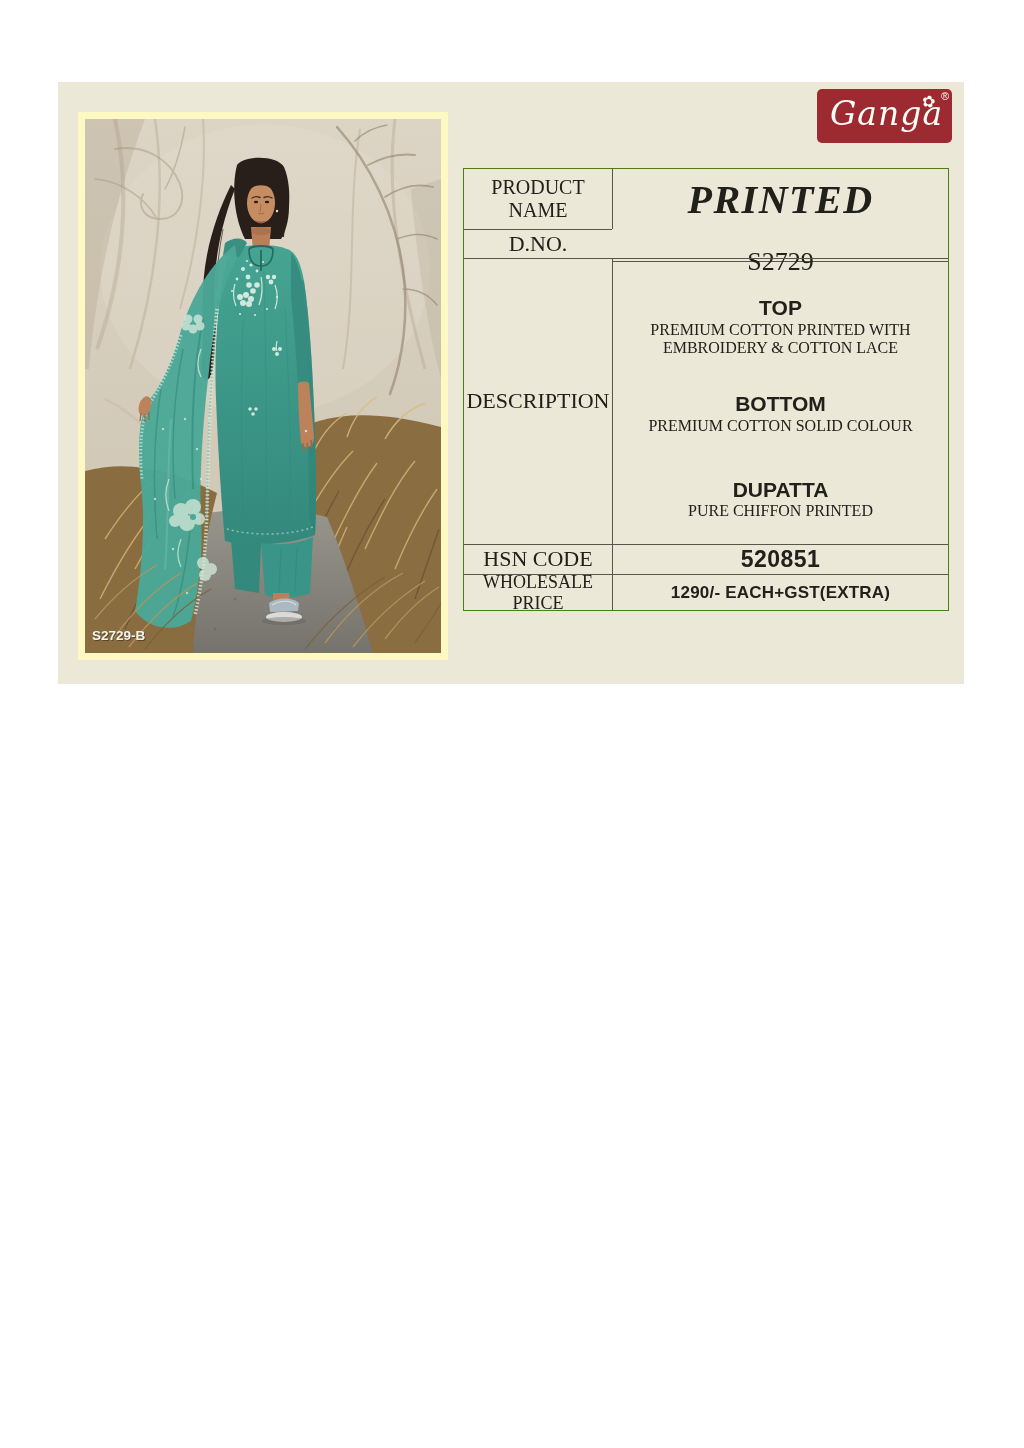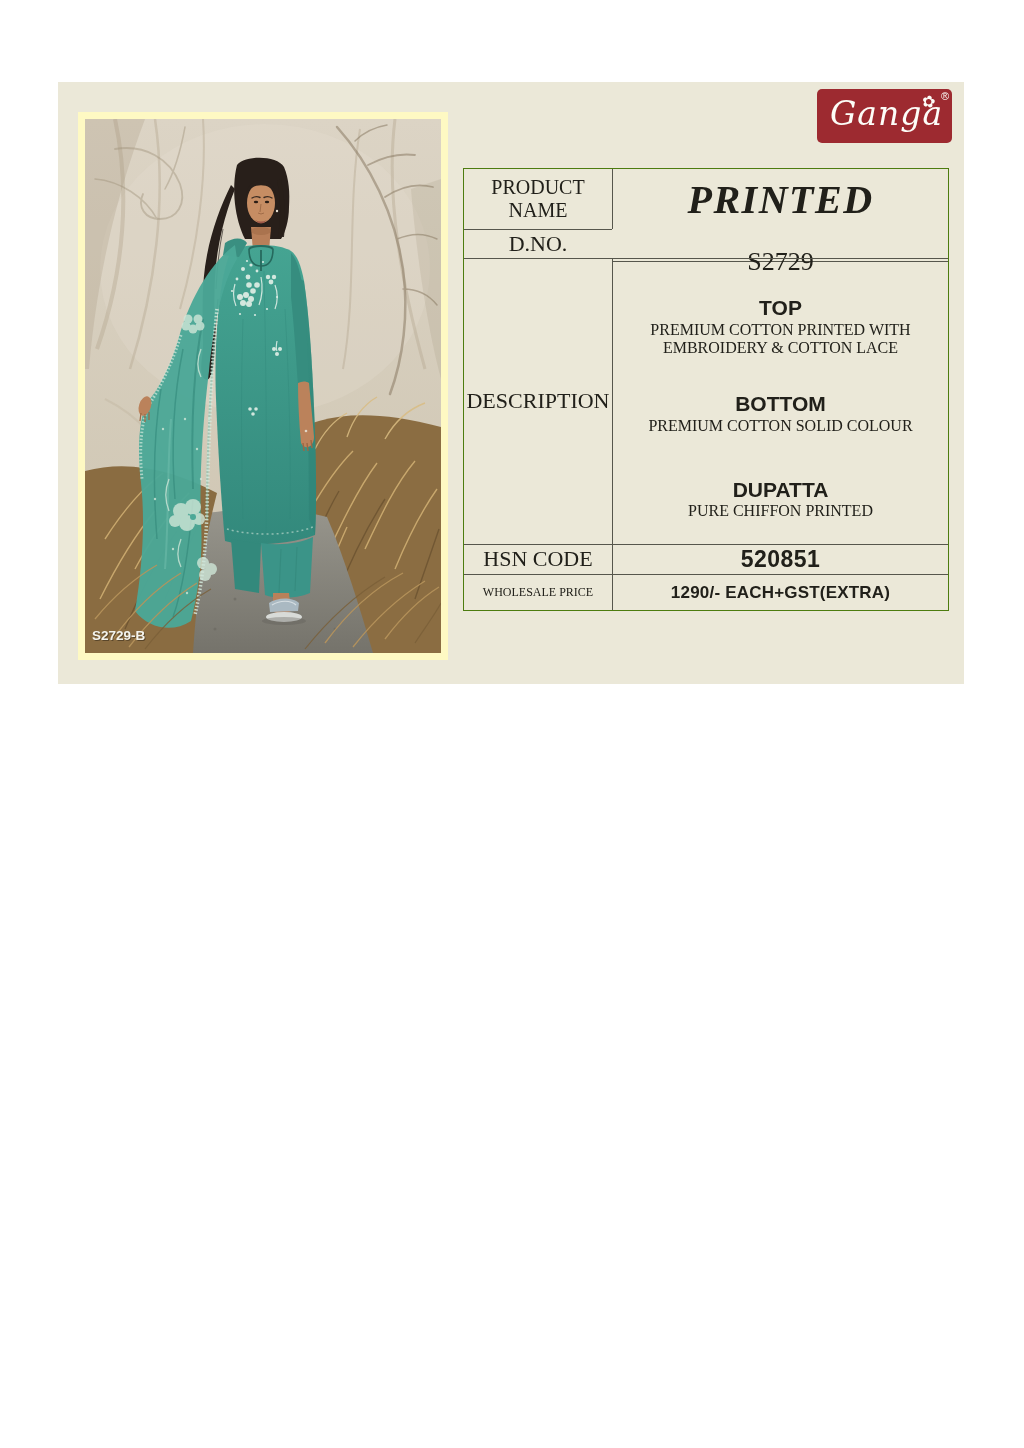--- a/index.html
+++ b/index.html
@@ -18,21 +18,21 @@
   .photo-frame{position:absolute;left:20px;top:30px;width:370px;height:548px;background:#fef9c3;}
   .photo-frame svg{position:absolute;left:7px;top:7px;display:block;}
 
   
   .tbl{position:absolute;left:405px;top:86px;width:484px;display:grid;grid-template-columns:148px 1fr;grid-template-rows:60px 29px 286px 30px 36px;border:1px solid #4d7c0f;}
   .tbl>div{border-left:1px solid #56564c;border-top:1px solid #56564c;display:flex;flex-direction:column;align-items:center;justify-content:center;text-align:center;color:#21201a;}
   .tbl>div.noL{border-left:none;}
   .tbl>div.noT{border-top:none;}
   .lbl{font-size:22px;line-height:1.12;}
   .lbl-md{font-size:20px;padding:0 6px;}
-  .lbl-sm{font-size:12px;padding:4px 10px;}
+  .lbl-sm{font-size:18px;padding:4px 10px;}
   .v-title{font-size:40px;font-weight:bold;font-style:italic;letter-spacing:1.5px;}
   .v-serif{font-size:26px;margin-top:32px;}
   .v-sans{font-family:"Liberation Sans",sans-serif;font-weight:700;font-size:23px;letter-spacing:.5px;}
   .v-price{font-family:"Liberation Sans",sans-serif;font-weight:700;font-size:17px;letter-spacing:.2px;}
   .desc-cell{justify-content:space-between;padding-top:13px;}
   .desc-h{font-family:"Liberation Sans",sans-serif;font-weight:700;font-size:21px;line-height:1.2;}
   .desc-t{font-size:16px;line-height:1.15;width:330px;}
   .blk1{margin-bottom:34px;}
   .blk2{margin-bottom:42px;}
 </style>

